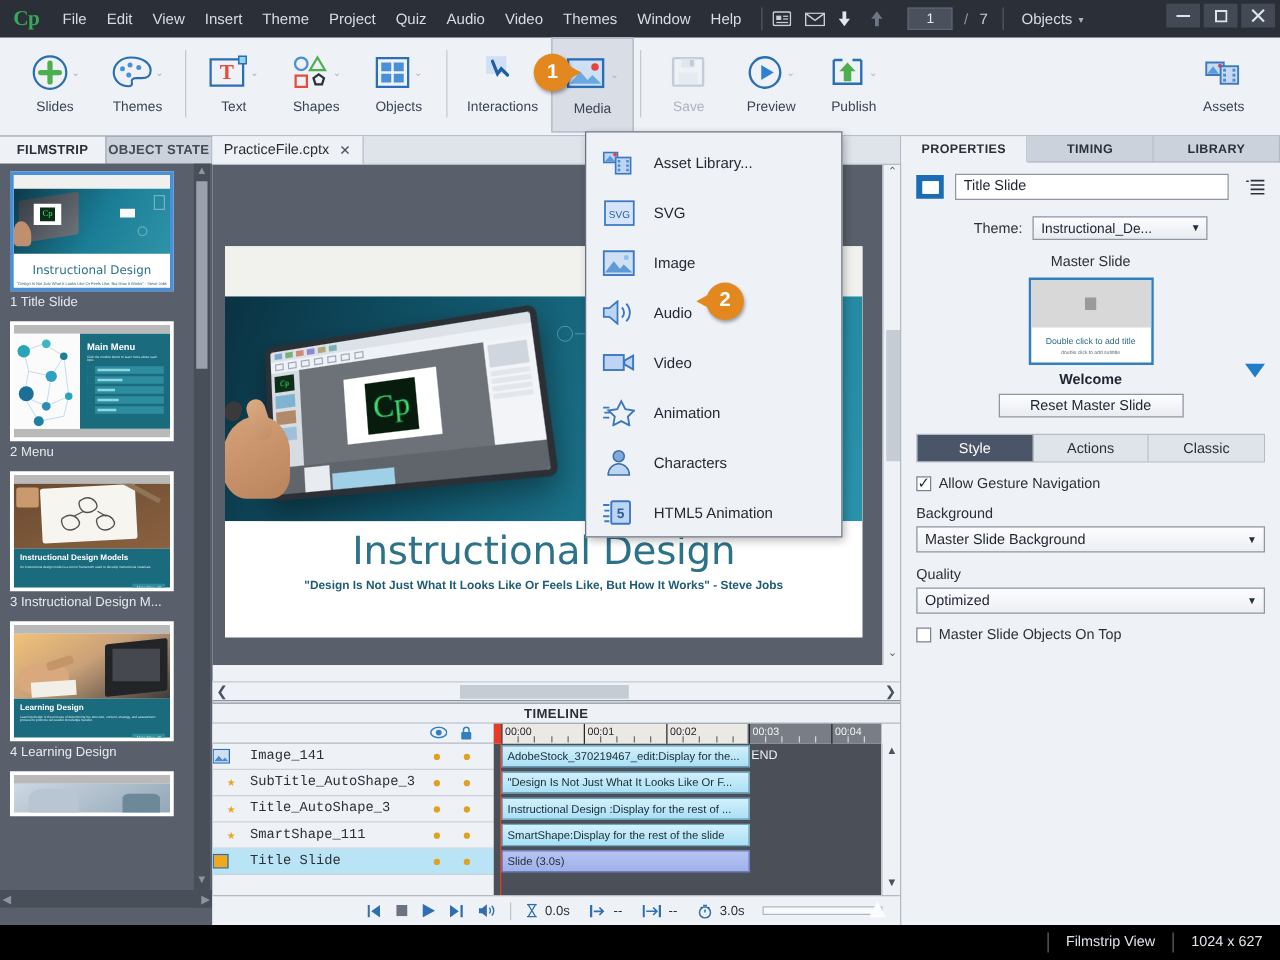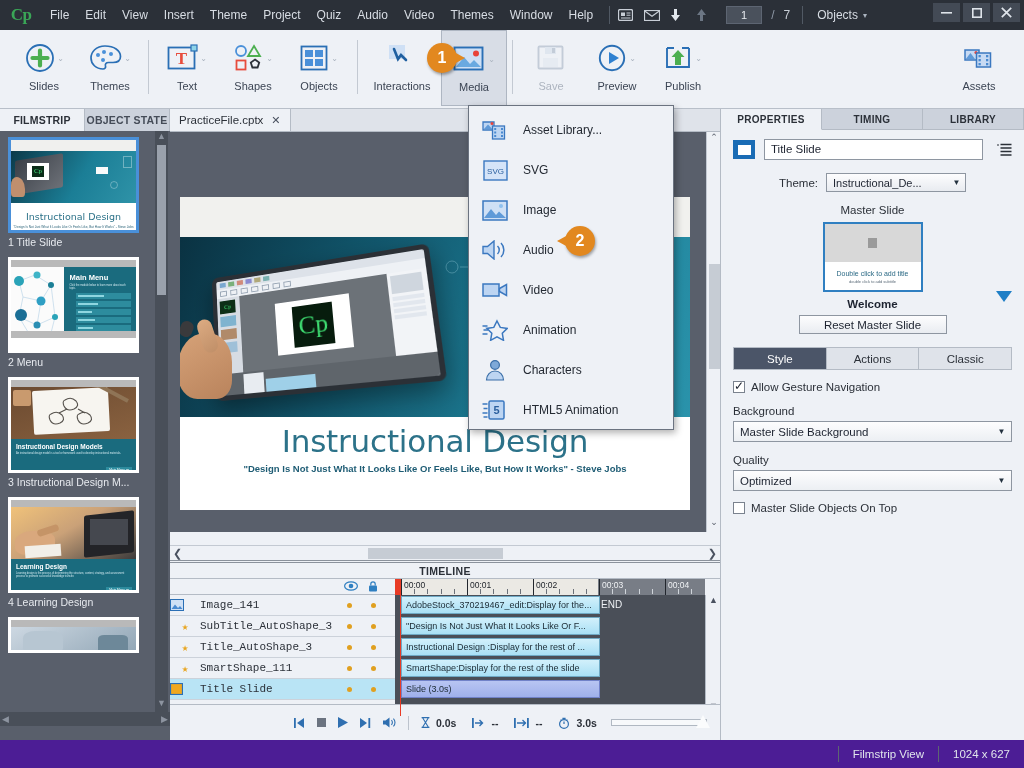--- a/index.html
+++ b/index.html
@@ -213,23 +213,23 @@
   }
   .tl-bar.slidebar { background: linear-gradient(#b8c5f2, #9fb0ea); border-color: #7182c8; }
   .tl-trow { position: relative; height: 21px; }
   .tl-end { position: absolute; left: 206px; top: 20px; font-size: 10px; color: #eceff3; }
   .tl-vscroll {
     position: absolute; left: 535px; top: 16px; width: 15px; height: 121px;
     background: #eef1f6; border-left: 1px solid #b4bbc5;
   }
   .tl-vsarr { position: absolute; left: 0; width: 15px; height: 15px; text-align: center; font-size: 9px; color: #7f8792; }
   .tl-footer {
-    position: absolute; left: 0; bottom: 0; width: 550px; height: 36px;
+    position: absolute; left: 0; bottom: 0; width: 550px; height: 24px;
     background: #eef1f6; border-top: 1px solid #b4bbc5;
-    display: flex; align-items: center; padding-left: 118px; gap: 0; font-weight: bold;
+    display: flex; align-items: center; padding-left: 118px; gap: 0;
   }
   .tl-fic { color: #2f6fb0; font-size: 11px; padding: 0 6px; }
   .tl-fsep { width: 1px; height: 14px; background: #bcc3cd; margin: 0 6px; }
   .tl-fval { font-size: 10.5px; color: #2b3038; padding-right: 10px; }
   .tl-zoom {
     position: relative; width: 96px; height: 7px; background: #f7f9fb;
     border: 1px solid #b0b8c2; margin-left: 4px;
   }
   .tl-zhandle {
     position: absolute; right: -4px; top: -5px; width: 0; height: 0;
@@ -331,21 +331,21 @@
   }
   .mm-item {
     height: 40px; display: flex; align-items: center; gap: 14px; padding-left: 12px;
     font-size: 12px; color: #242a33; position: relative;
   }
   .mm-ico { width: 28px; height: 26px; display: flex; align-items: center; justify-content: center; }
 
   
   .statusbar {
     position: absolute; left: 0; bottom: 0; width: 1024px; height: 28px;
-    background: #4c1d95; display: flex; align-items: center; justify-content: flex-end; text-align: center;
+    background: #000000; display: flex; align-items: center; justify-content: flex-end; text-align: center;
   }
   .sb-sep { width: 1px; height: 16px; background: #5d6572; }
   .sb-txt { font-size: 11.5px; color: #e0e5eb; padding: 0 14px; }
 </style>
 </head>
 <body>
 
 <div id="app">
 
   <div class="menubar">
@@ -598,21 +598,21 @@
               <div style="text-align:center;font-size:9.5px;color:#2c7289;font-family:'DejaVu Sans',sans-serif">Instructional Design</div>
               <div style="text-align:center;font-size:3.2px;color:#2b6378;margin-top:3px">"Design Is Not Just What It Looks Like Or Feels Like, But How It Works" - Steve Jobs</div>
             </div>
           </div>
           <div class="fs-label">1 Title Slide</div>
         </div>
 
         <div class="fs-item">
           <div class="fs-thumb">
             <div style="height:7px;background:#b9b9b9"></div>
-            <div style="height:64px;display:flex">
+            <div style="height:76px;display:flex">
               <div style="width:42%;background:#fbfbfb;position:relative;overflow:hidden">
                 <svg class="cv" width="56" height="76" viewBox="0 0 56 76">
                     <g stroke="#bcd6e8" stroke-width="0.7" fill="none">
                       <path d="M8 14 L24 8 L40 18 L30 34 L12 30 Z M12 30 L8 50 L26 58 L30 34 M26 58 L44 50 L40 18 M8 50 L20 70 L40 66 L44 50"></path>
                     </g>
                     <circle cx="8" cy="14" r="5" fill="#2aa3b8"></circle>
                     <circle cx="26" cy="8" r="3.5" fill="#3fb4c7"></circle>
                     <circle cx="40" cy="18" r="3" fill="#1c7f96"></circle>
                     <circle cx="30" cy="34" r="4.5" fill="#2f9fc4"></circle>
                     <circle cx="10" cy="48" r="6" fill="#1b6f96"></circle>

